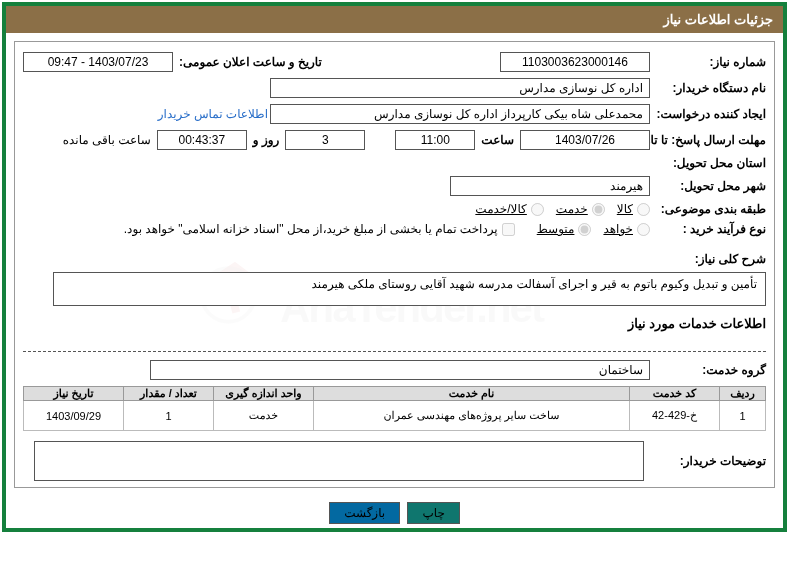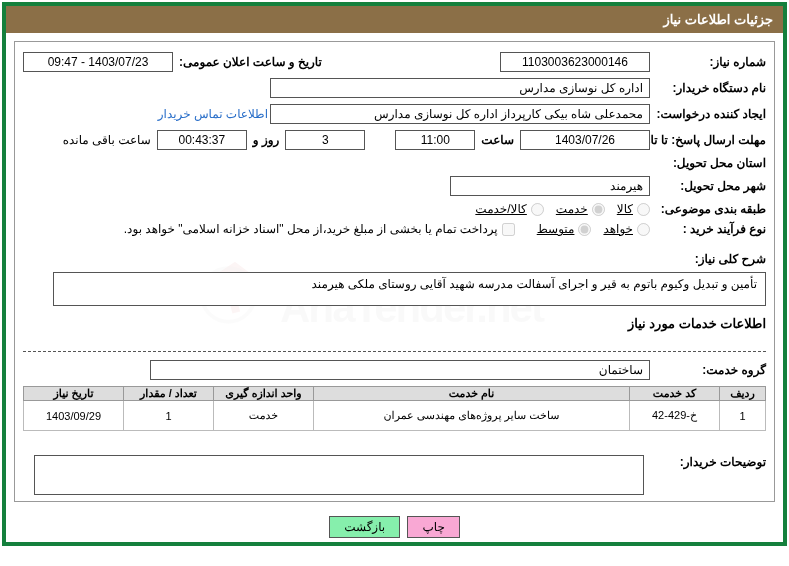--- a/index.html
+++ b/index.html
@@ -114,43 +114,43 @@
   font-size: 11px;
   font-weight: bold;
 }
 table.data td {
   border: 1px solid #bbb;
   padding: 8px;
   text-align: center;
   font-size: 11px;
   background: #fff;
 }
-.buyer-desc-row { display: flex; align-items: flex-start; margin-top: 24px; }
+.buyer-desc-row { display: flex; align-items: center; margin-top: 10px; }
 .buyer-desc-box {
   border: 1px solid #555;
   background: #fff;
   min-height: 40px;
   width: 610px;
   margin-right: 6px;
 }
 .buttons {
   text-align: center;
   padding: 6px 0 4px 0;
 }
 .btn {
   display: inline-block;
   padding: 3px 14px;
   border: 1px solid #555;
   margin: 0 2px;
   font-family: inherit;
   font-size: 12px;
   cursor: pointer;
 }
-.btn-print { background: #f9a8d4; }
-.btn-back { background: #86efac; }
+.btn-print { background: #0f766e; }
+.btn-back { background: #0369a1; }
 </style>
 </head>
 <body>
 
 <svg class="hammer-bg" viewBox="0 0 100 120">
   <path d="M 20 30 L 50 10 L 70 25 L 65 32 L 55 25 L 30 42 L 23 36 Z" fill="rgba(200,60,60,0.35)"></path>
   <rect x="33" y="38" width="12" height="50" fill="rgba(200,60,60,0.35)" transform="rotate(-15 39 38)"></rect>
   <circle cx="40" cy="60" r="40" fill="none" stroke="rgba(150,150,150,0.25)" stroke-width="6"></circle>
 </svg>
 <div class="watermark-text">AriaTender.net</div>

